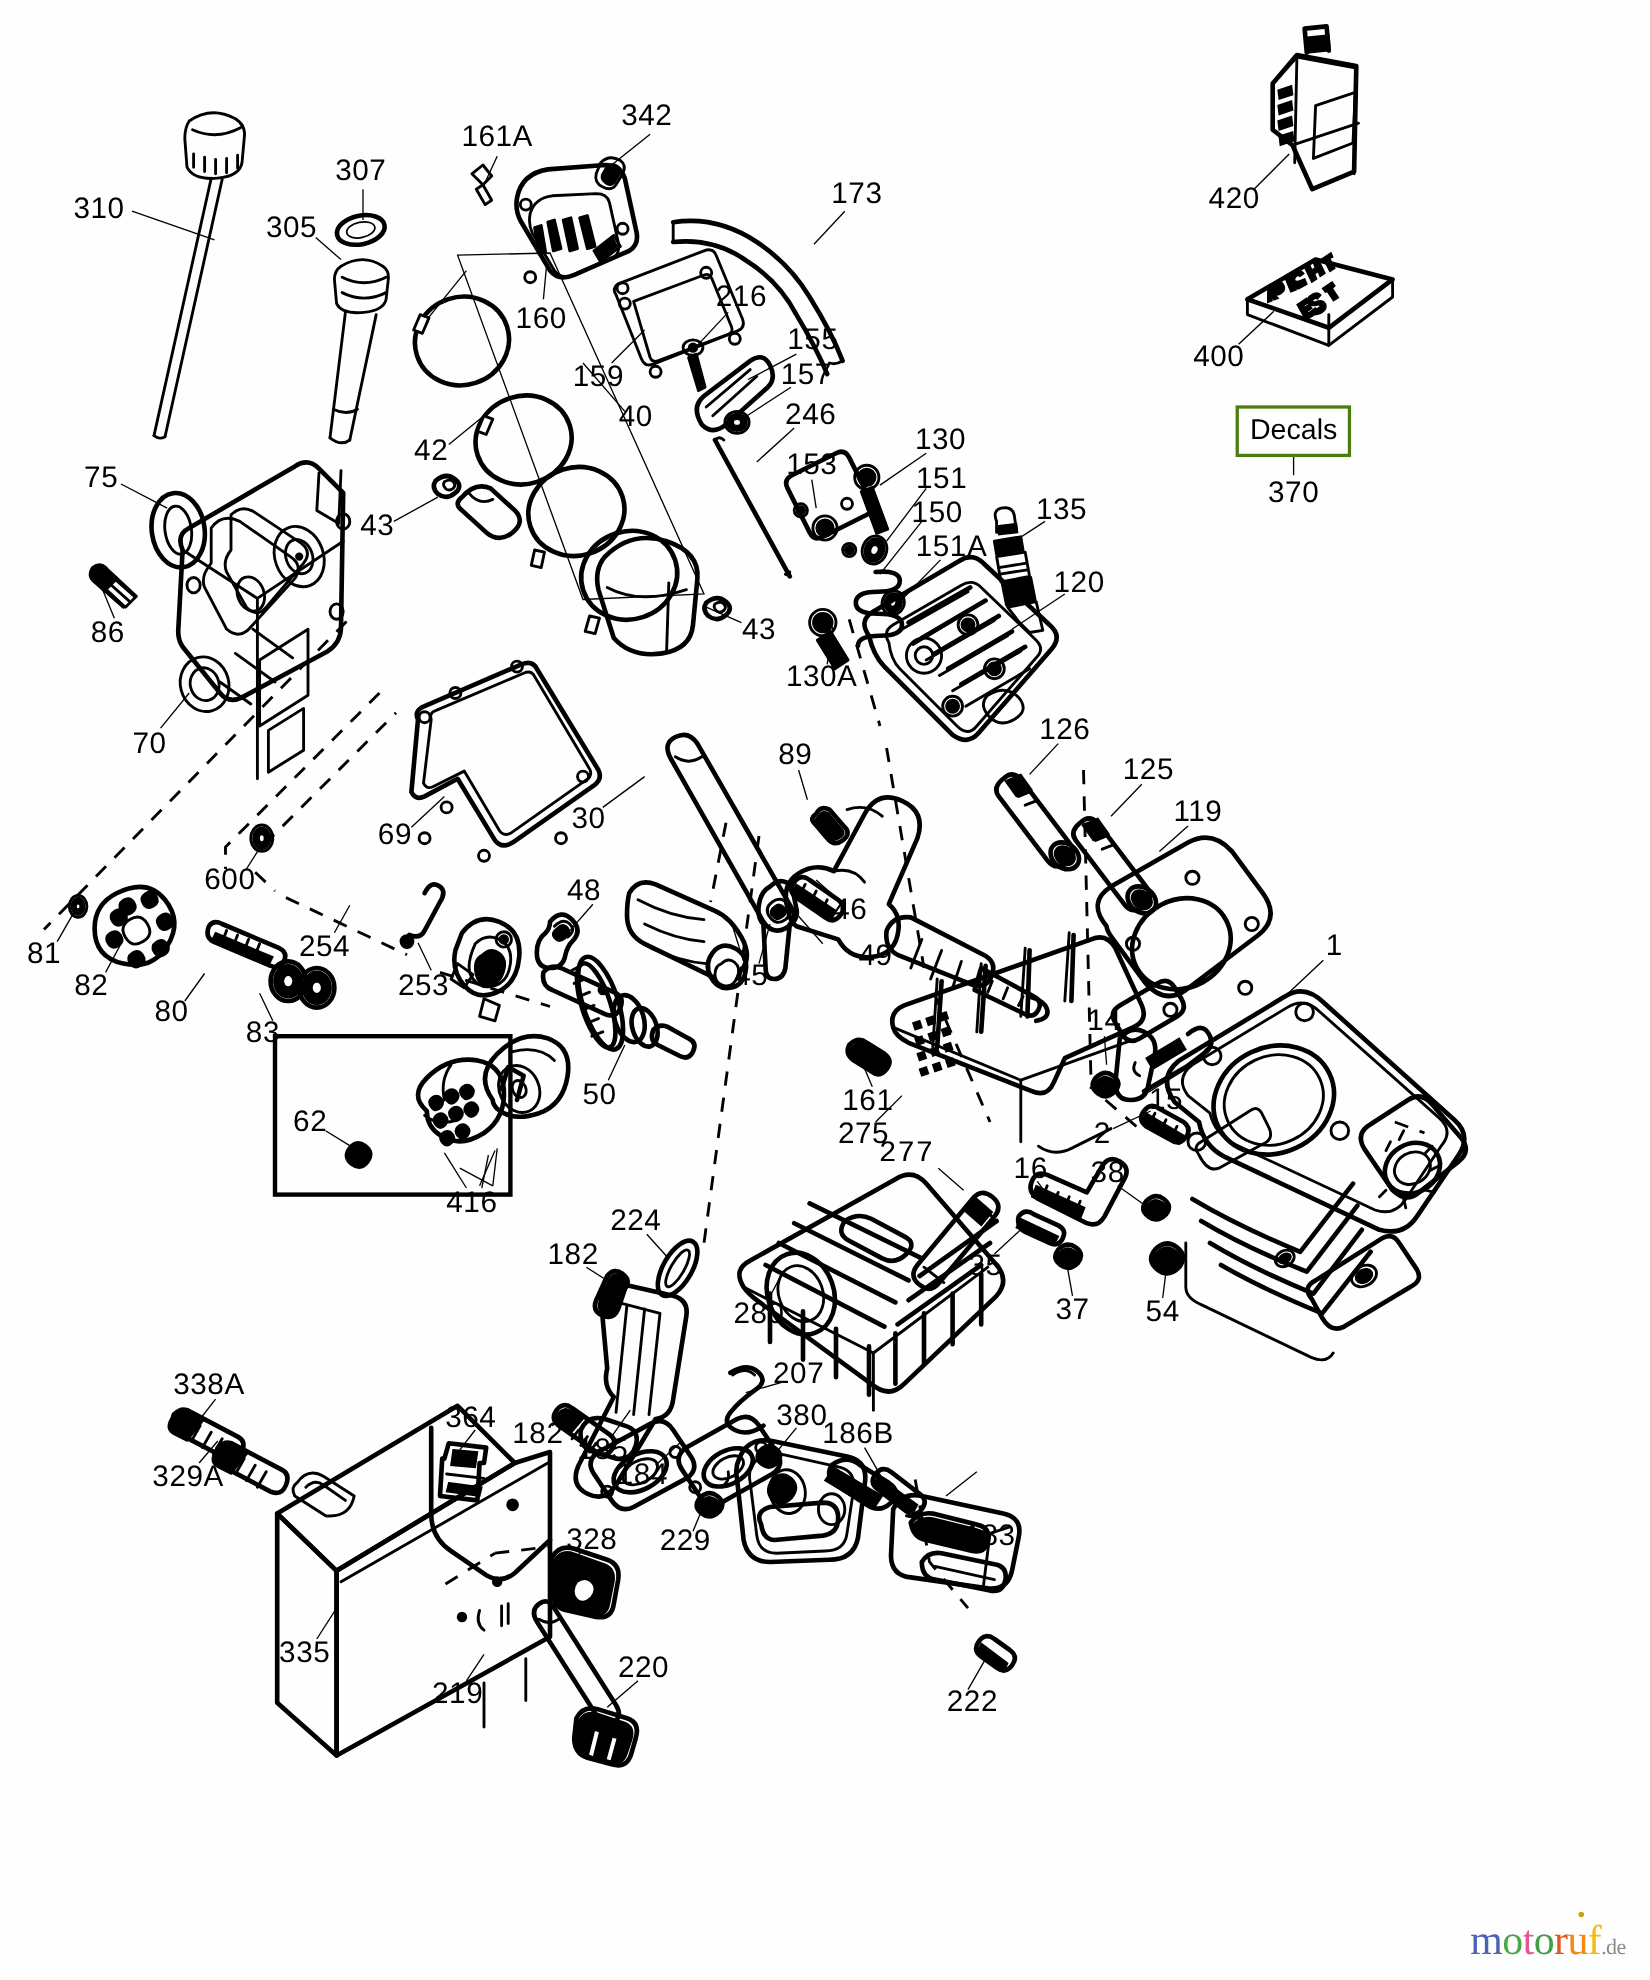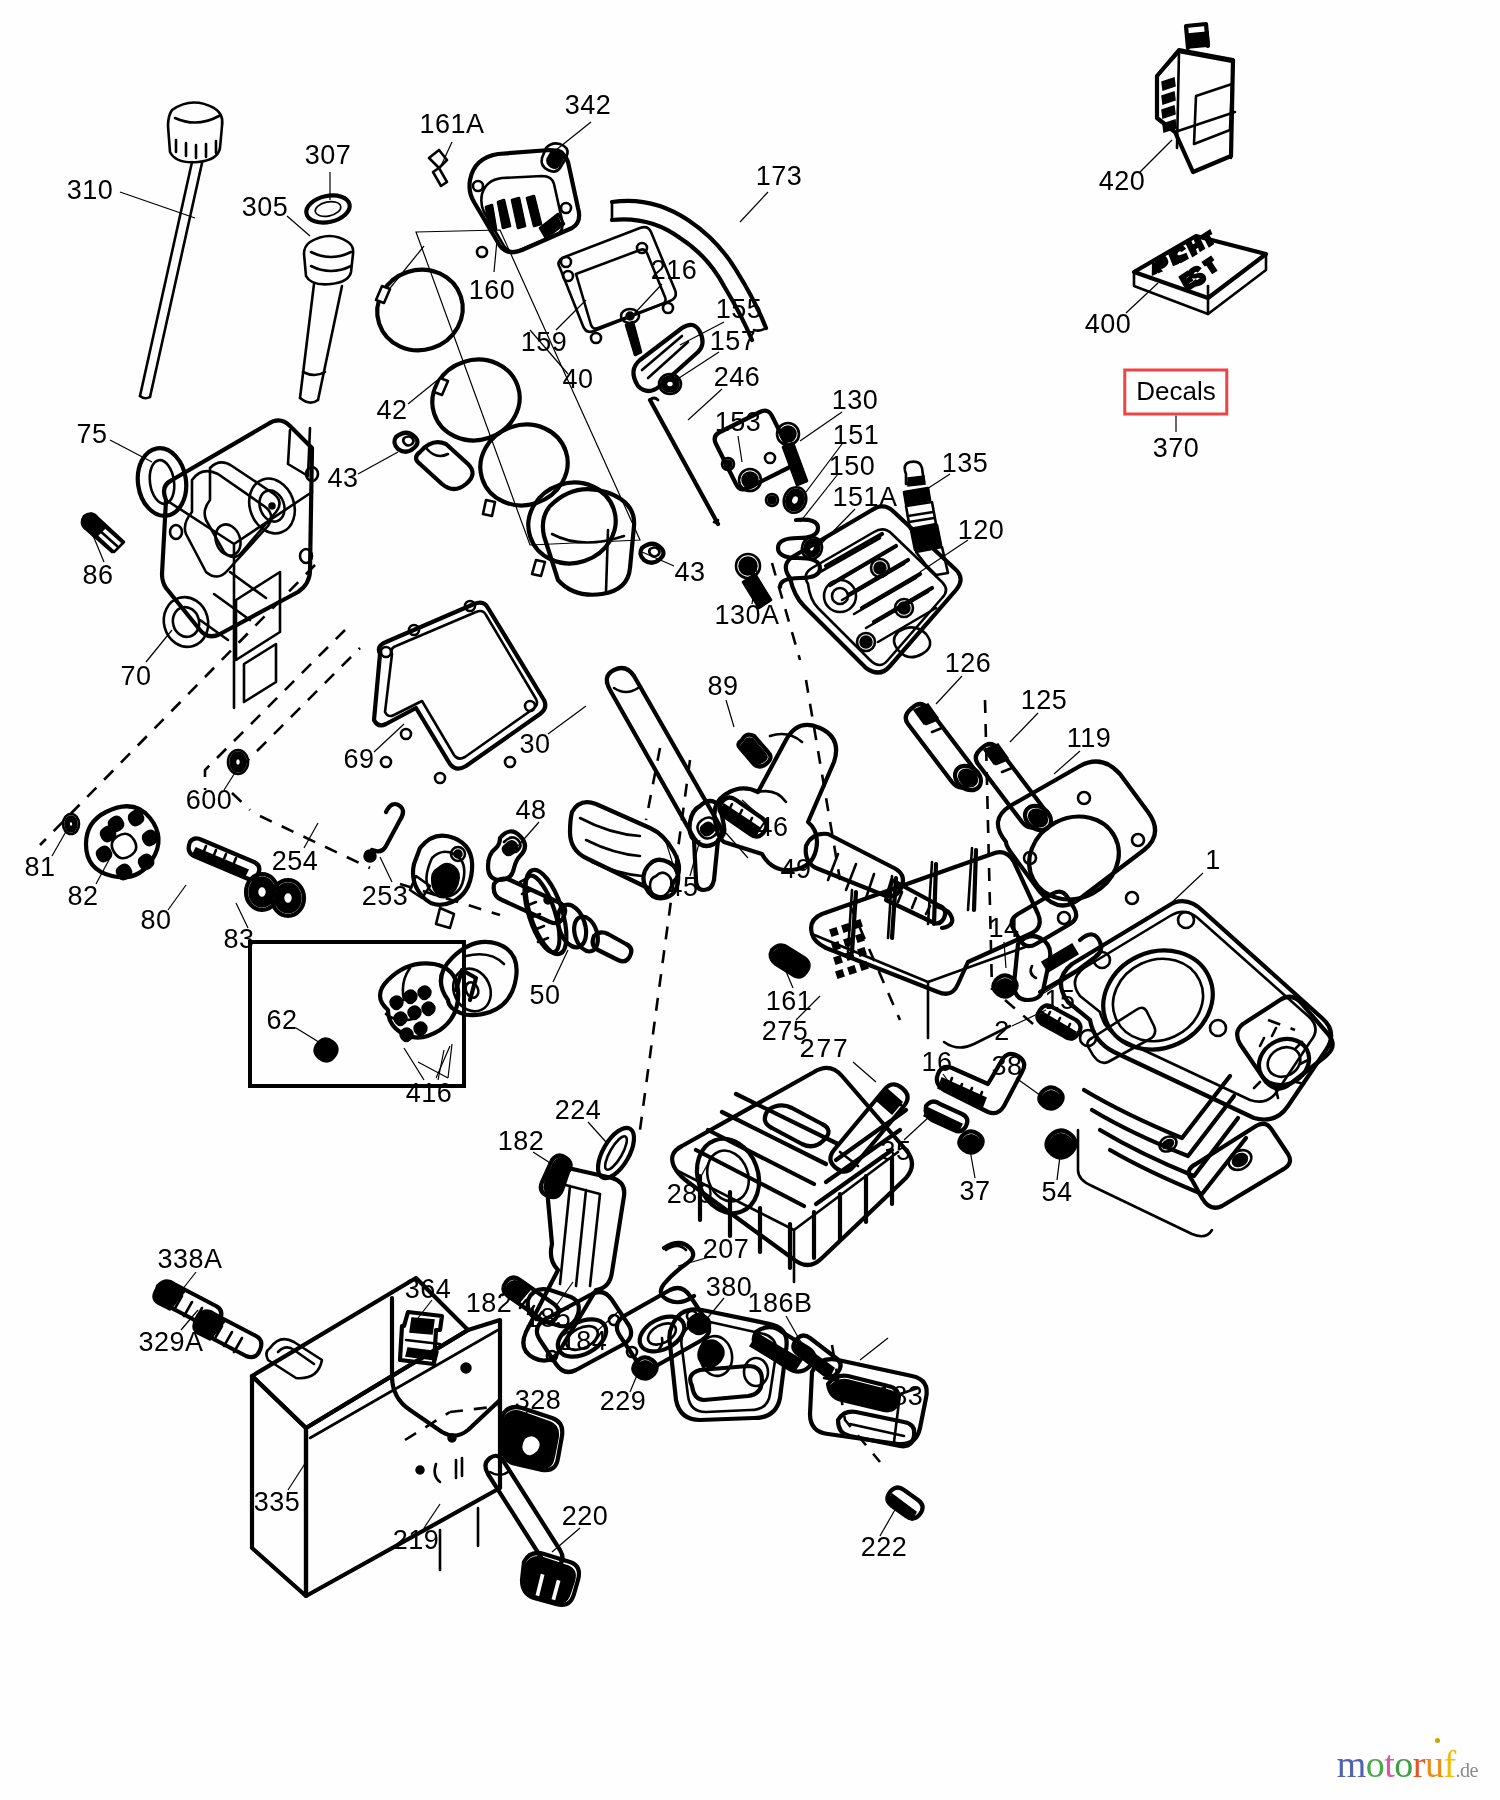--- a/index.html
+++ b/index.html
@@ -28,21 +28,21 @@
     font-weight: 400;
     color: #000000;
     white-space: nowrap;
     letter-spacing: 0.5px;
     line-height: 1;
     transform: translate(-50%, -50%);
     user-select: none;
   }
   .boxlabel {
     position: absolute;
-    border: 3px solid #ef4444;
+    border: 3px solid #4d7c0f;
     background: #fff;
     font-family: "Liberation Sans", sans-serif;
     font-size: 26px;
     color: #000;
     padding: 4px 10px 6px 10px;
     transform: translate(-50%, -50%);
     white-space: nowrap;
   }
   .inset-box {
     position: absolute;

